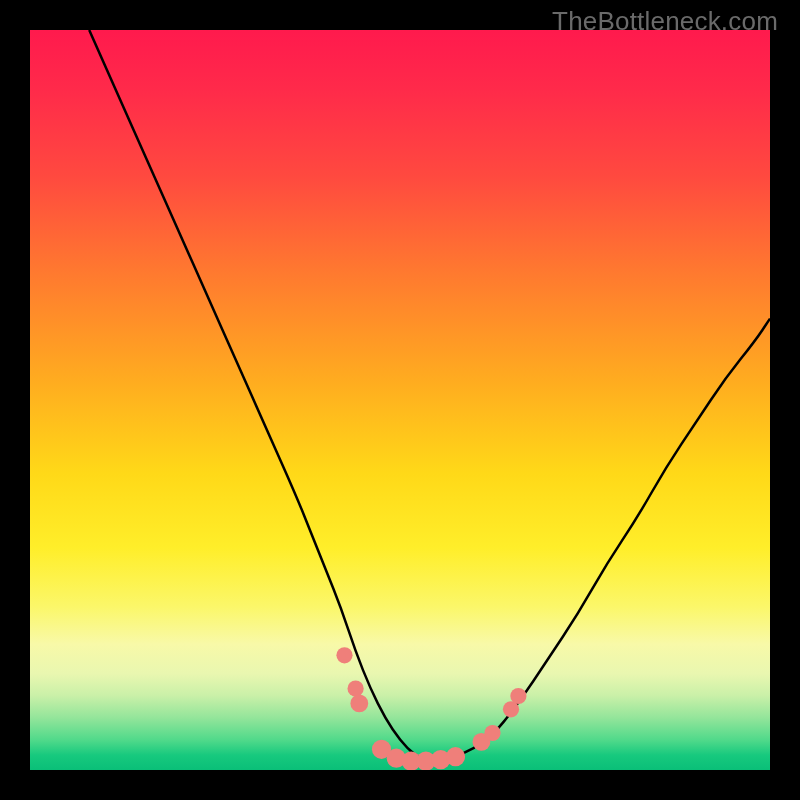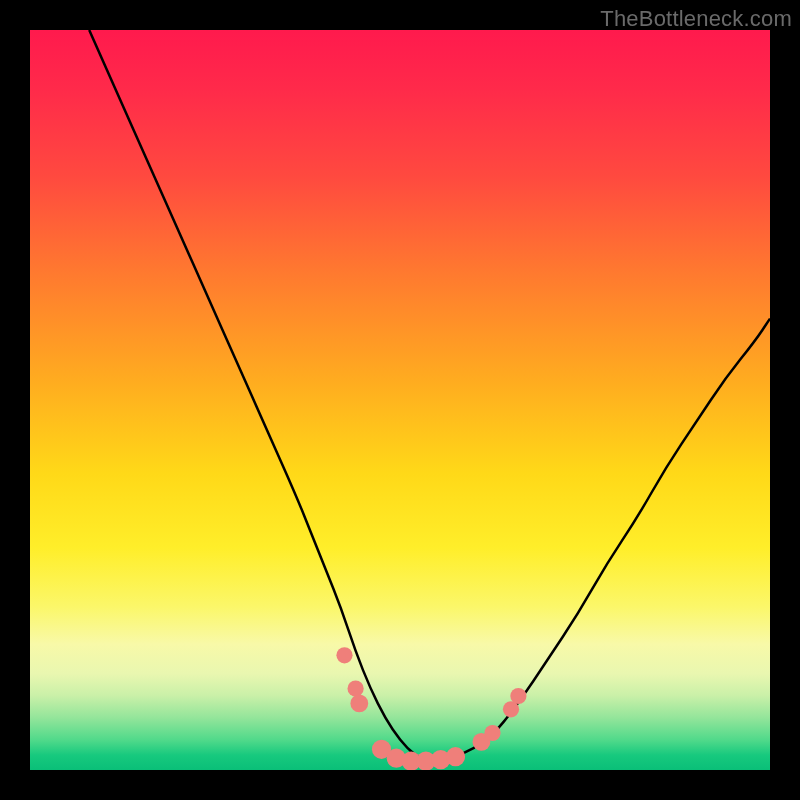--- a/index.html
+++ b/index.html
@@ -38,23 +38,23 @@
       #c9f0a8 90%,
       #92e59a 93%,
       #4fd98a 96%,
       #17c97e 98%,
       #0abf78 100%
     );
   }
   .watermark {
     position: absolute;
     top: 6px;
-    right: 8px;
+    right: 22px;
     color: #6a6a6a;
-    font-size: 22px;
+    font-size: 26px;
     font-weight: 500;
     letter-spacing: 0.2px;
     user-select: none;
   }
   svg.curve {
     position: absolute;
     left: 0;
     top: 0;
     width: 740px;
     height: 740px;

